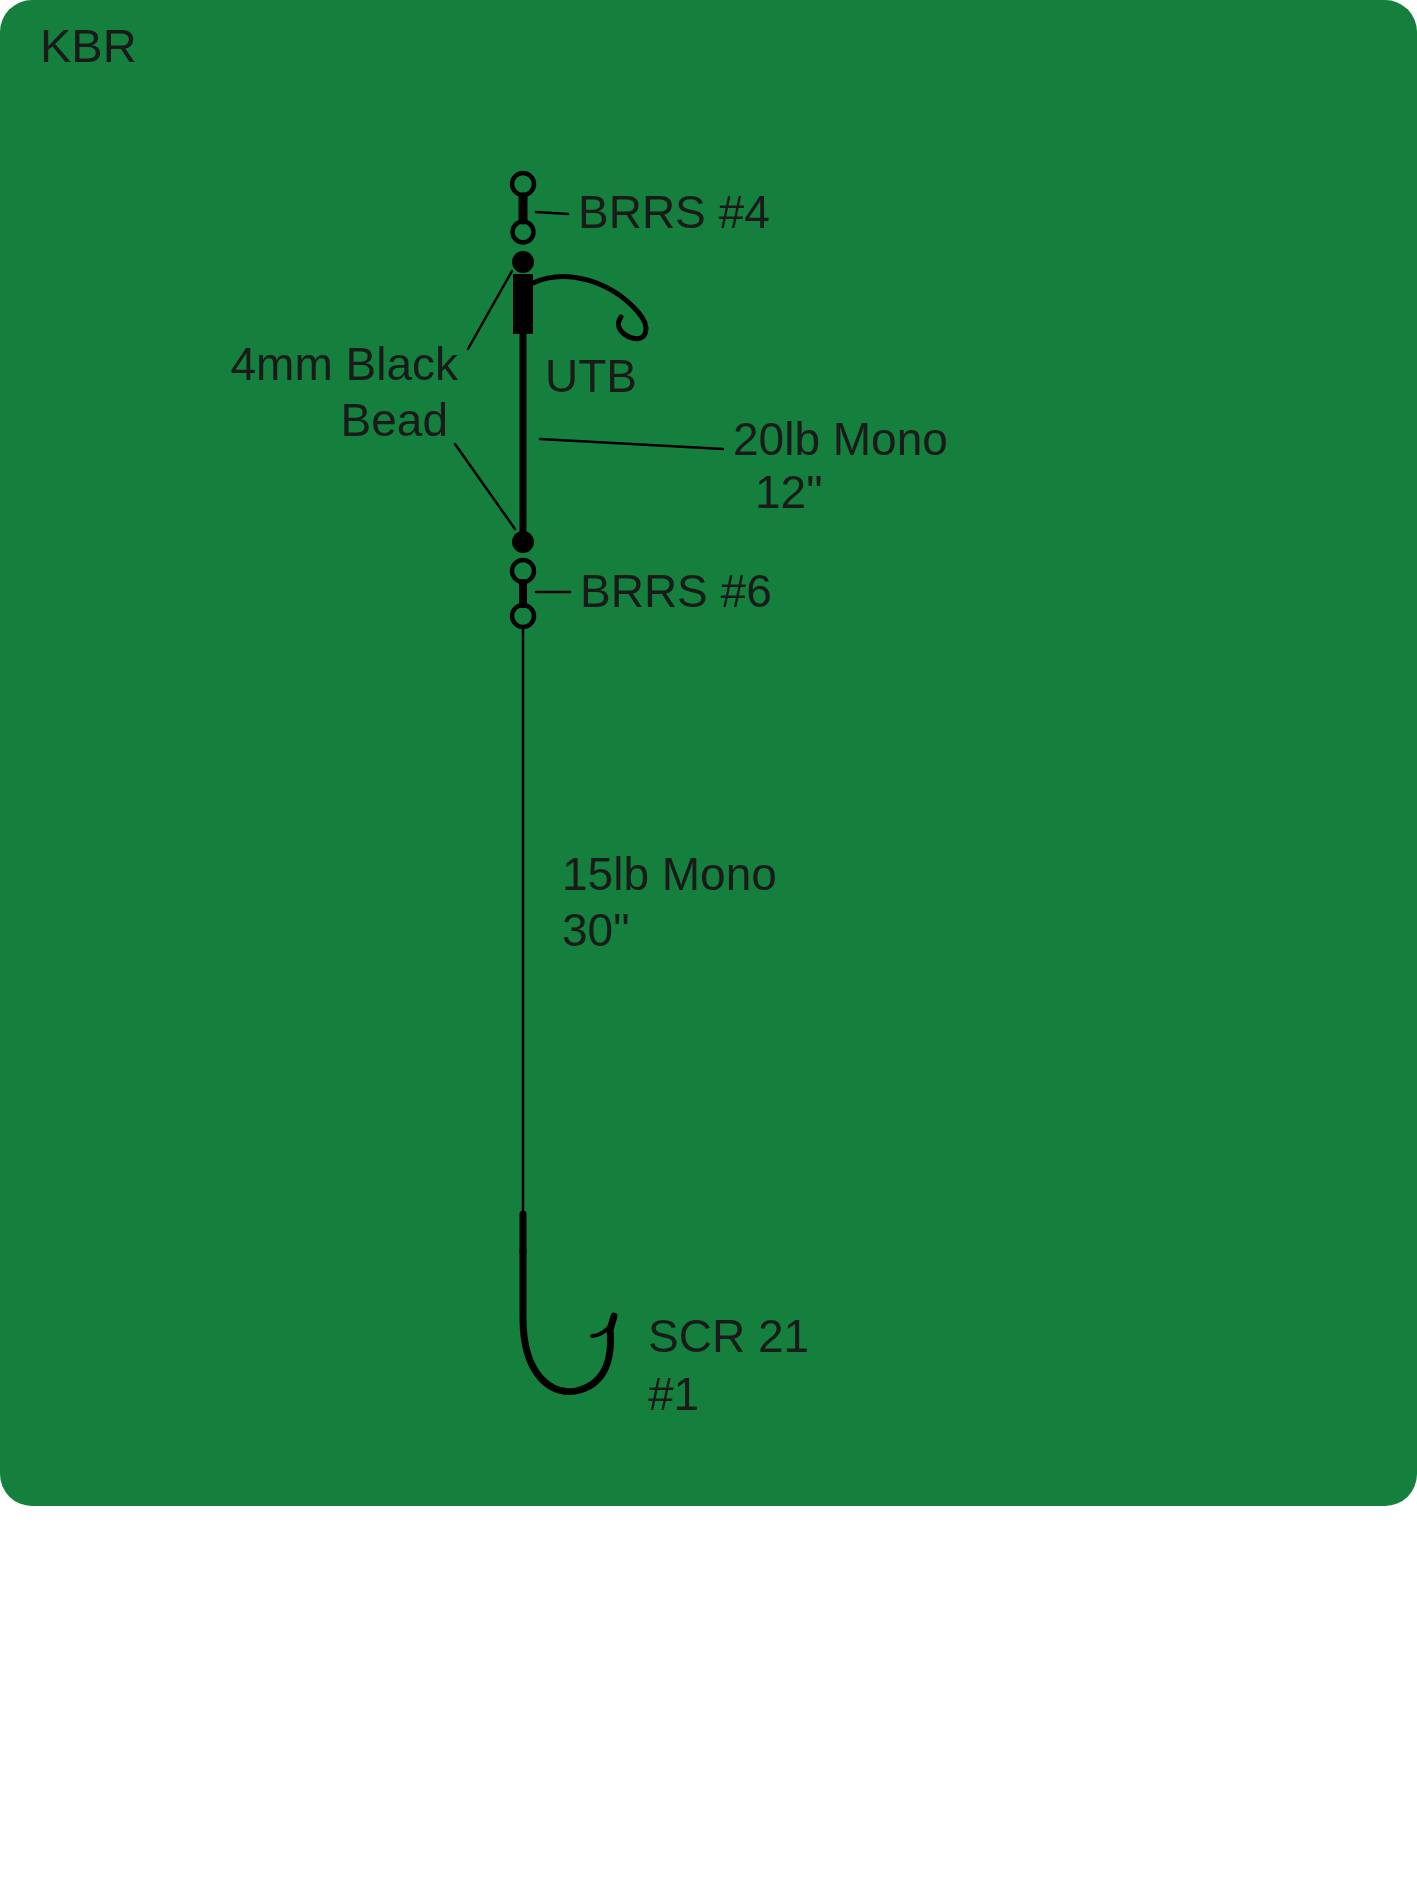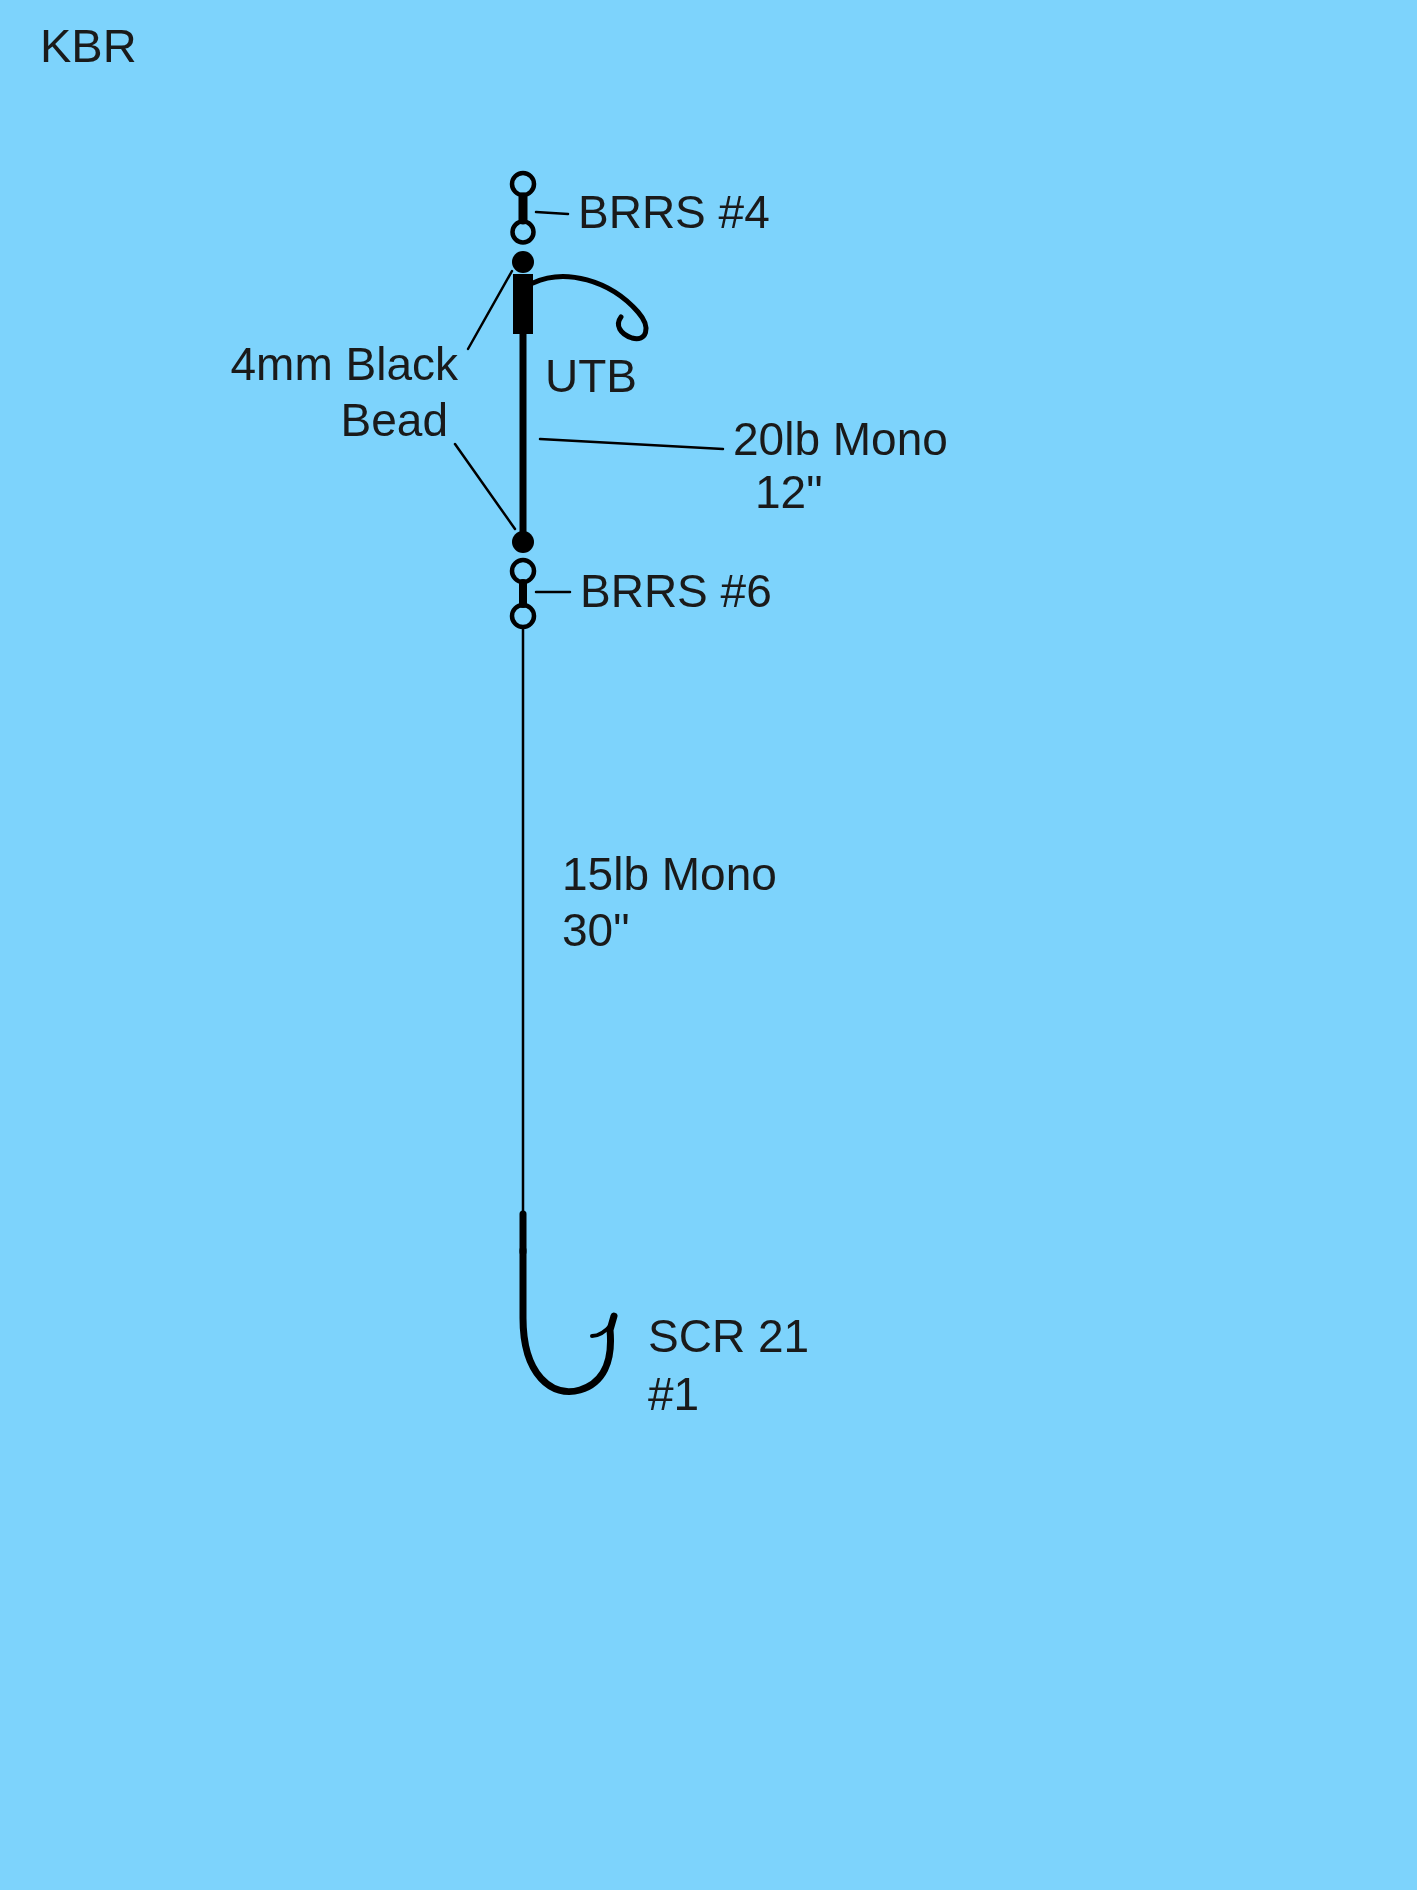--- a/index.html
+++ b/index.html
@@ -3,24 +3,25 @@
 <meta charset="utf-8">
 <style>
   html, body {
     margin: 0;
     padding: 0;
     background: #ffffff;
   }
   .page {
     position: relative;
     width: 1417px;
-    height: 1890px;
-    background: #7dd3fc;
+    height: 1506px;
+    background: #15803d;
     font-family: "Liberation Sans", sans-serif;
     overflow: hidden;
+    border-radius: 32px;
   }
   svg.rig {
     display: block;
     width: 1417px;
     height: 1890px;
   }
   text {
     font-family: "Liberation Sans", sans-serif;
     fill: #1a1a1a;
   }

